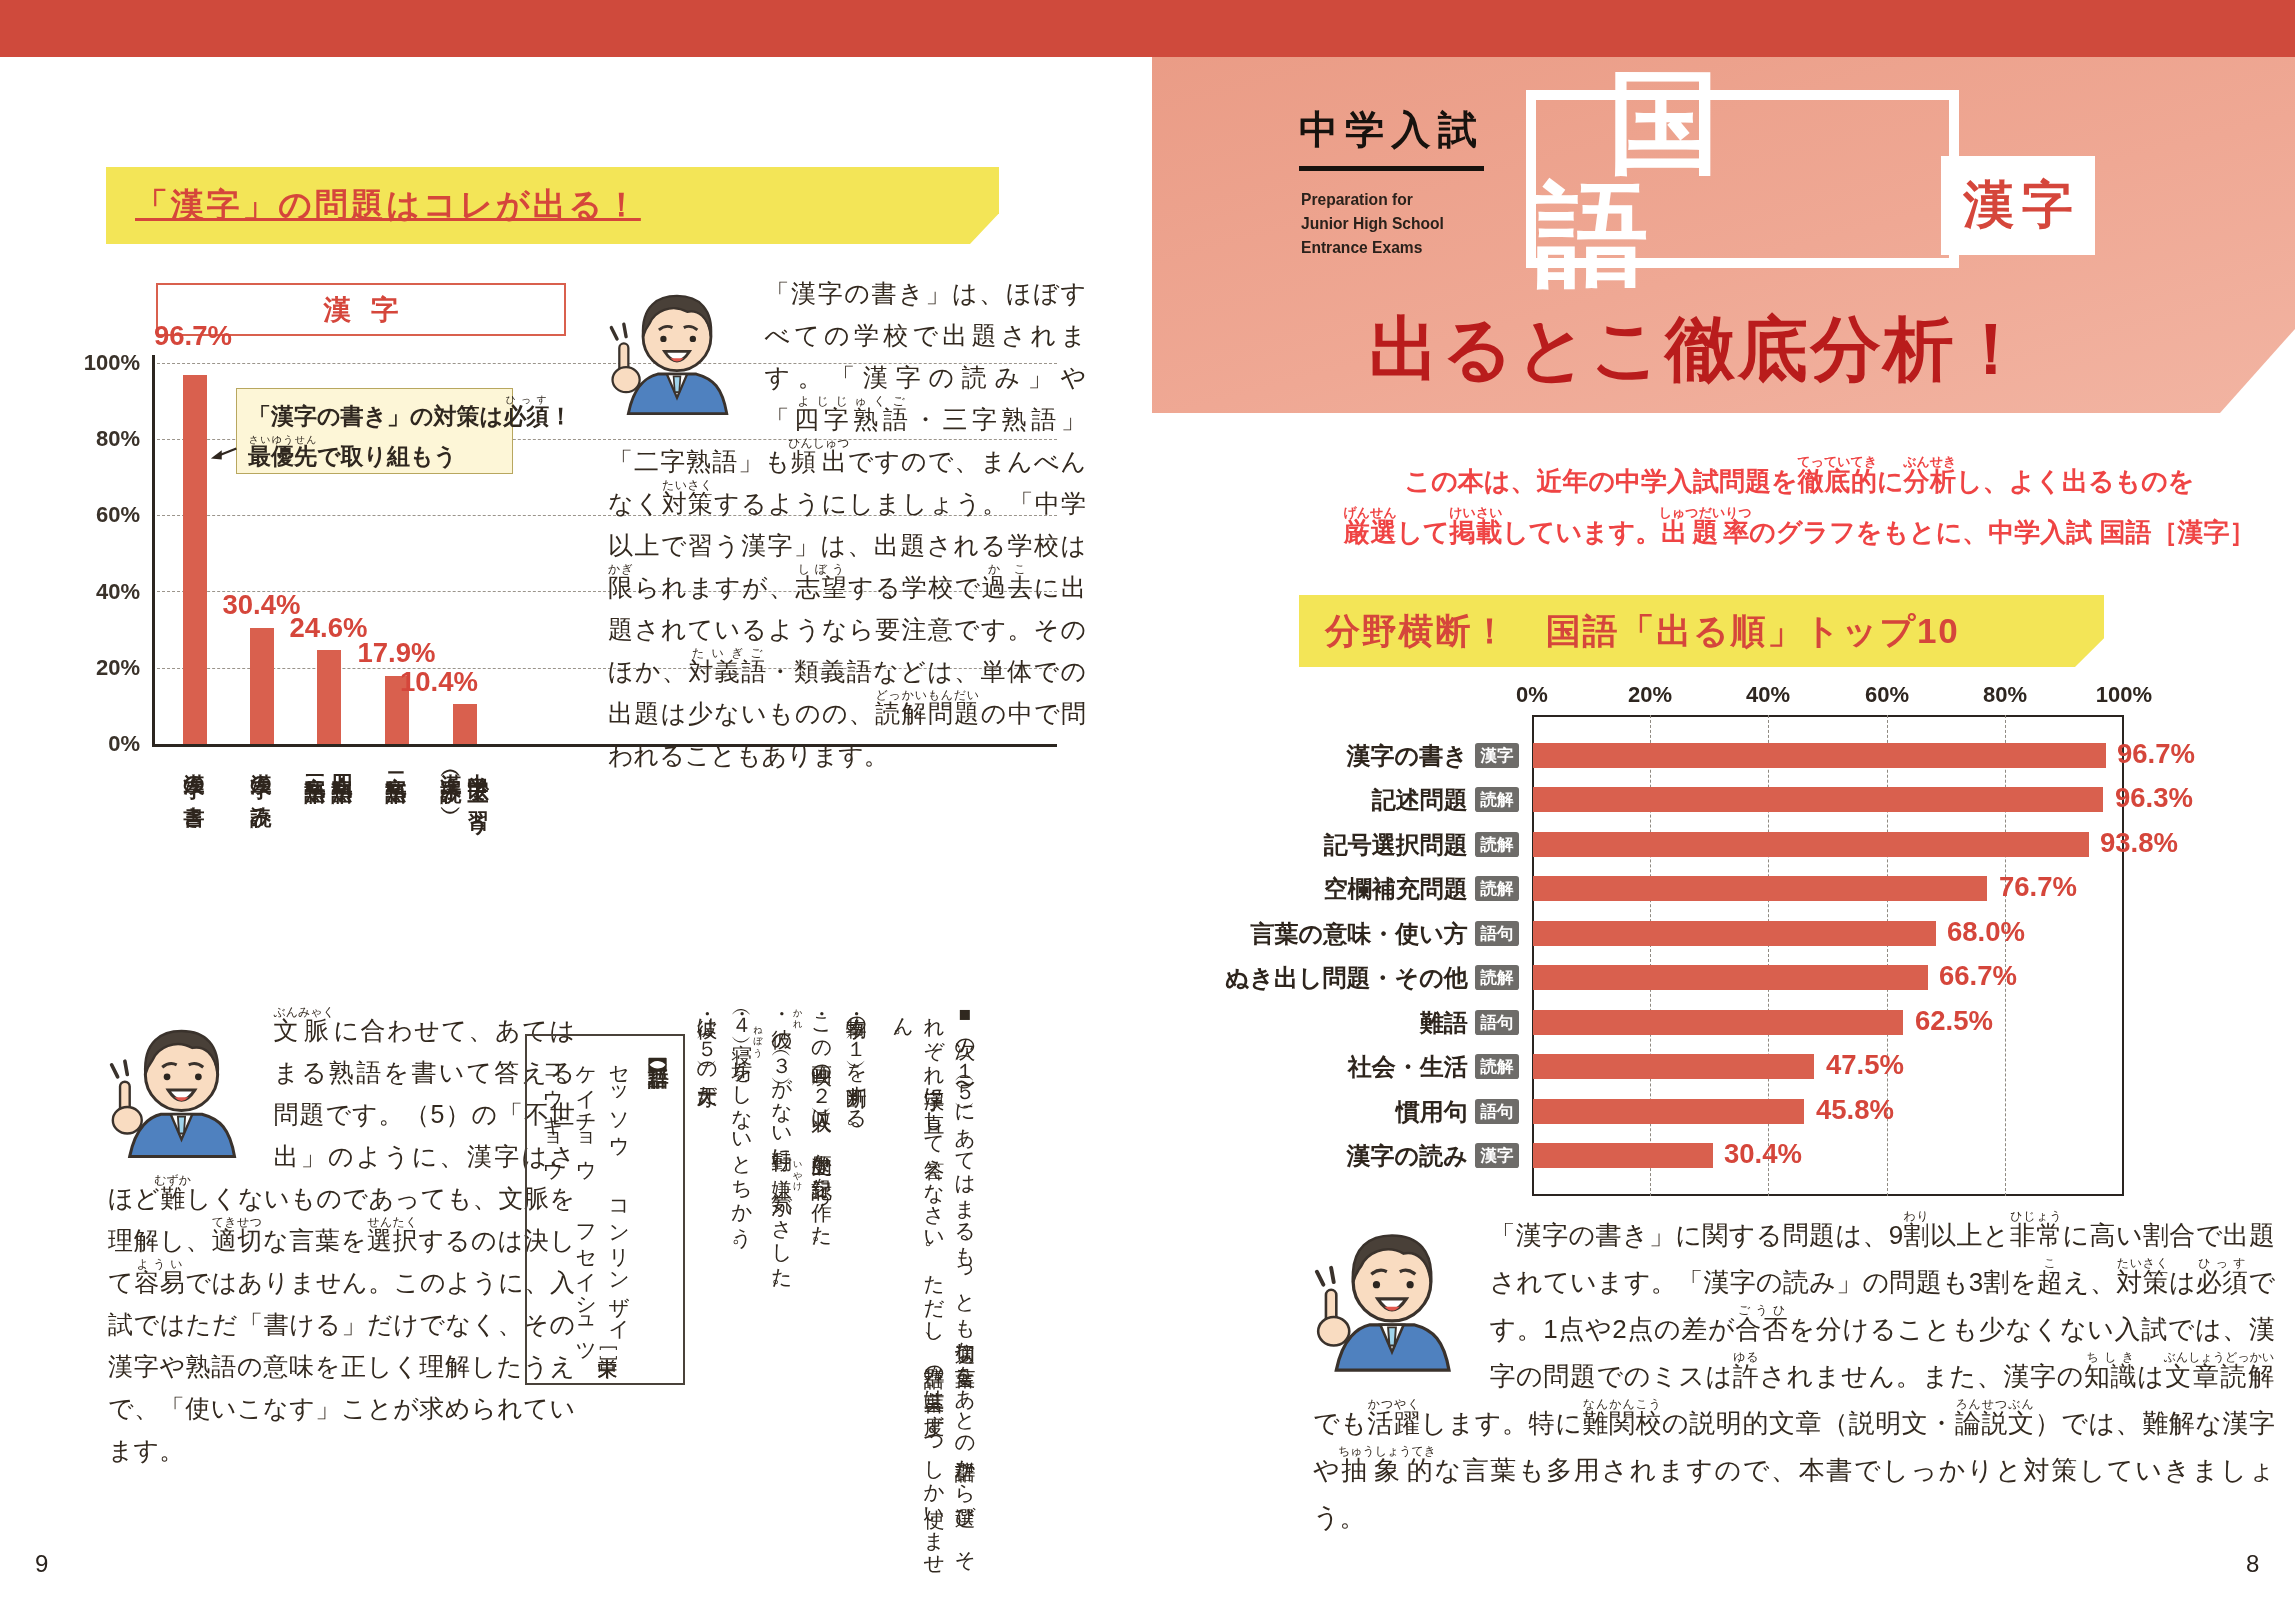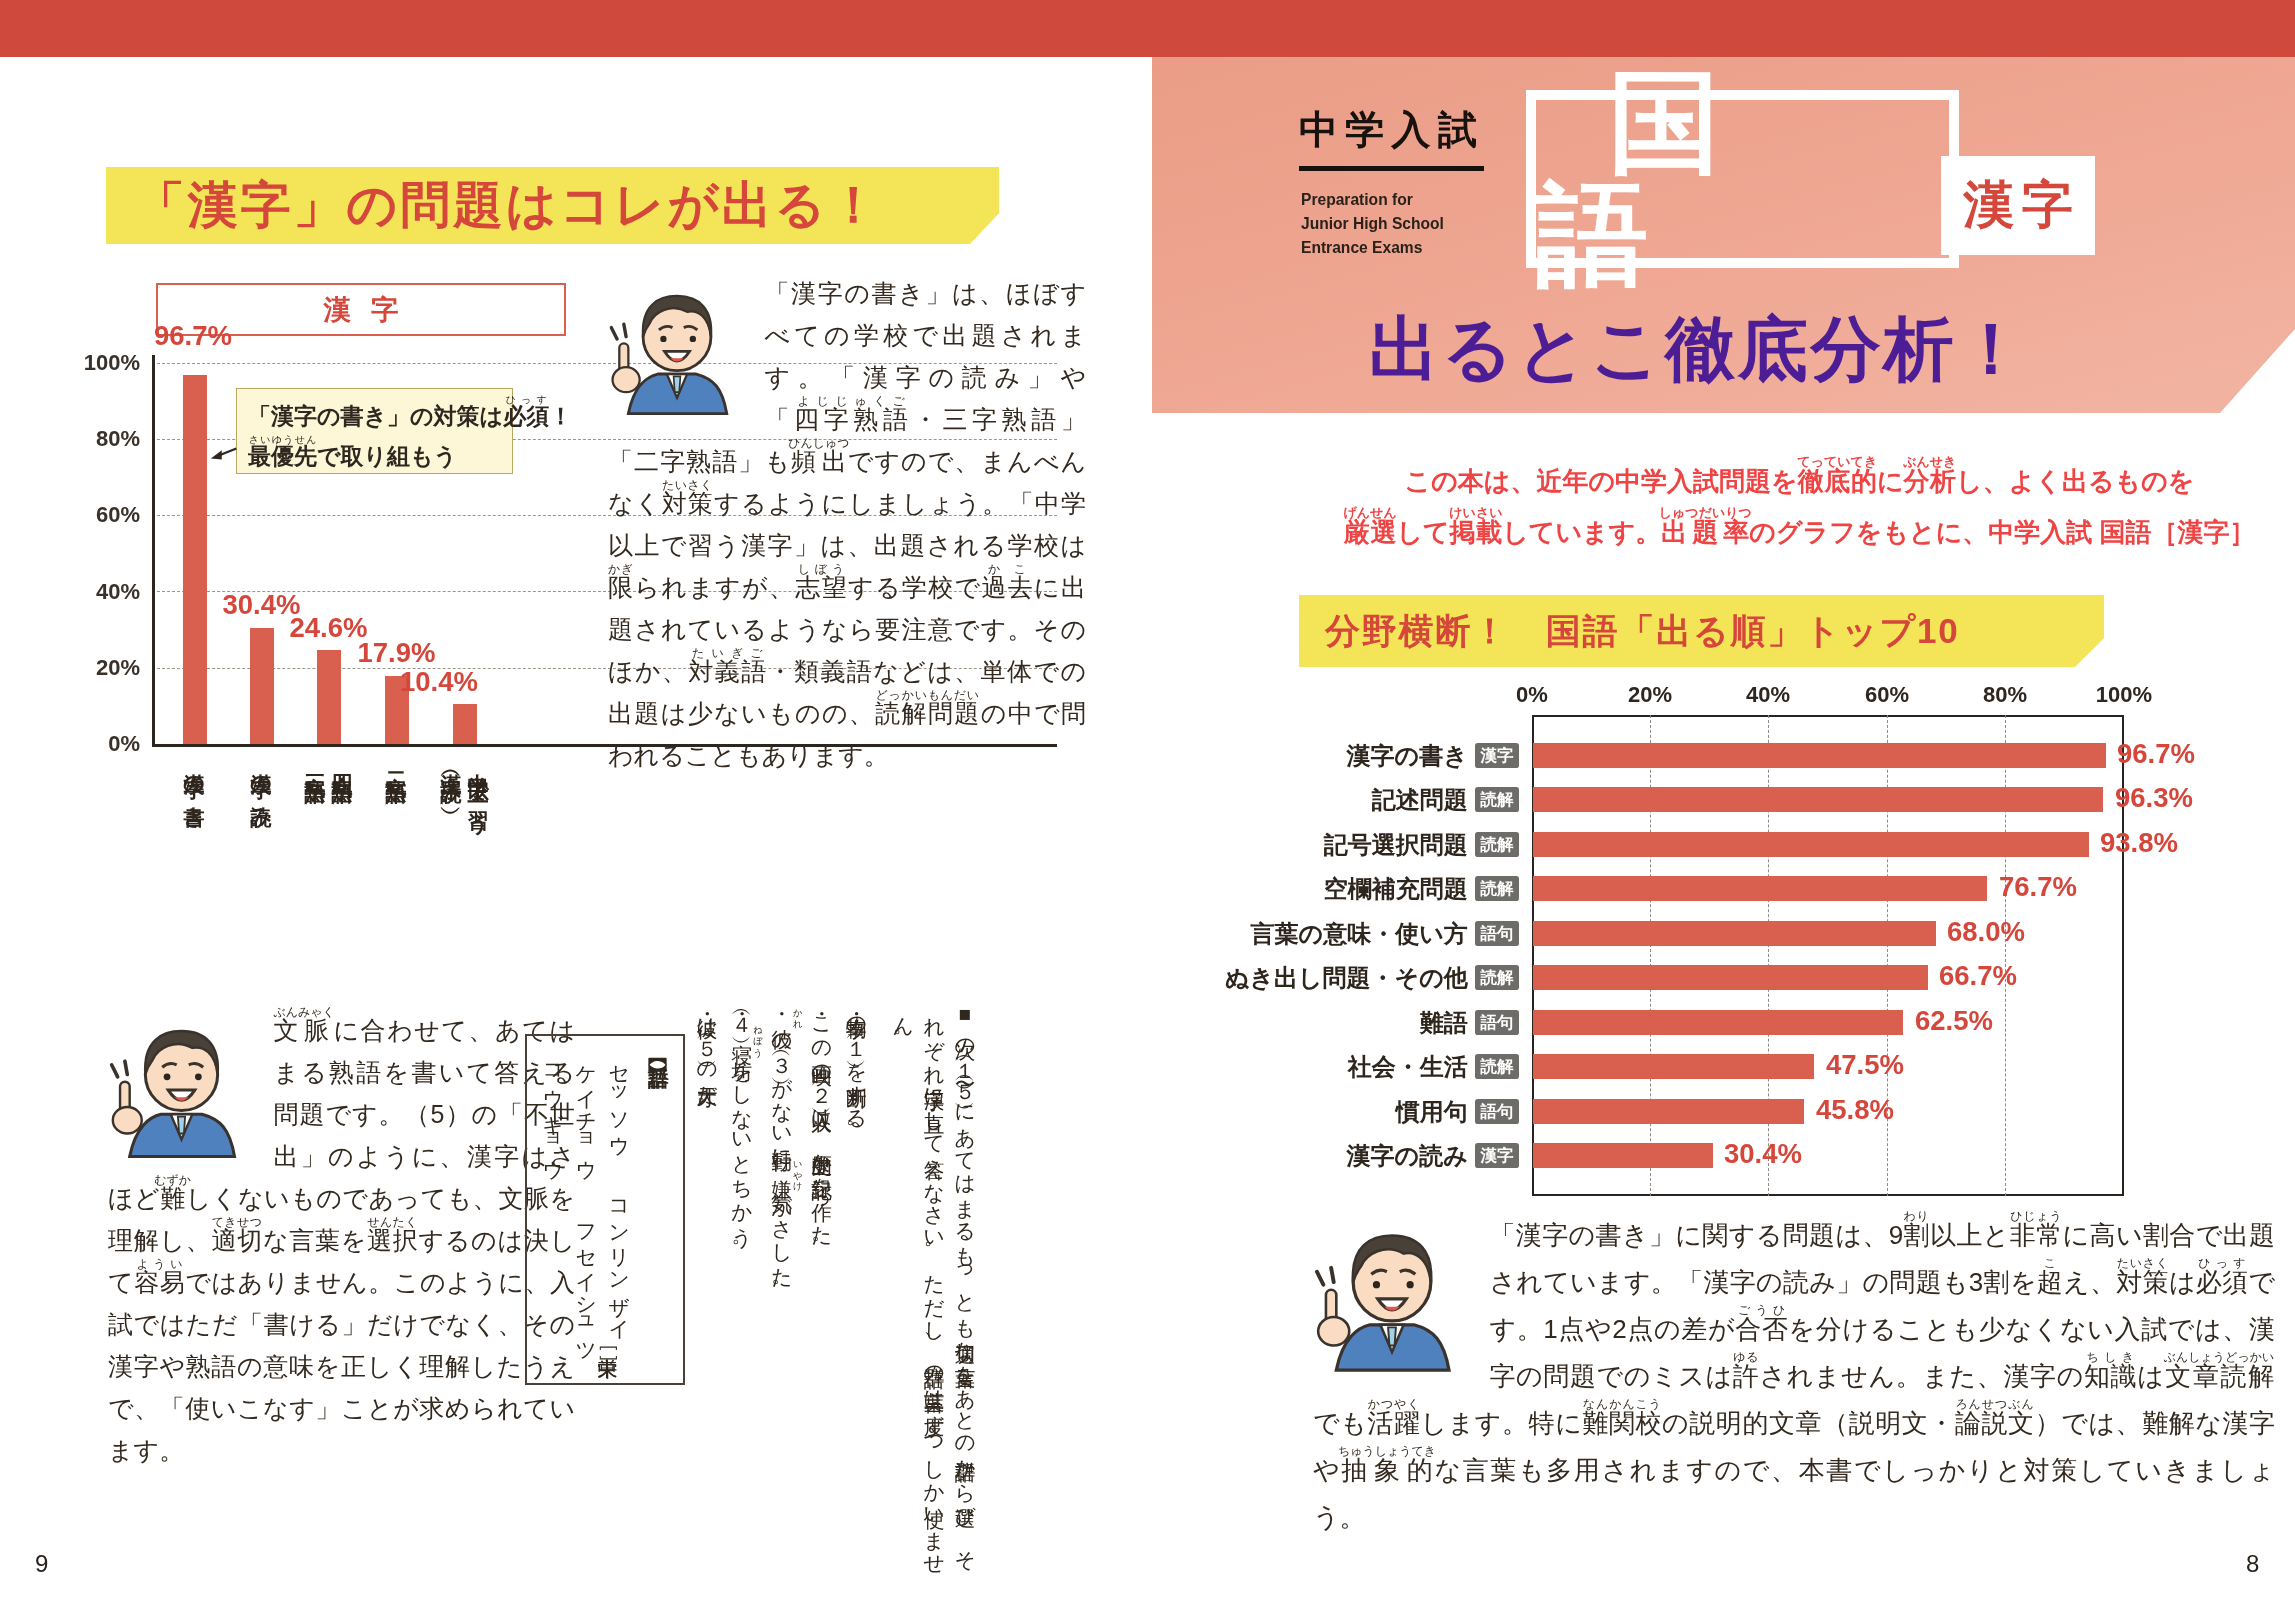--- a/index.html
+++ b/index.html
@@ -17,30 +17,30 @@
   .kicker{left:1299px;top:103px;font-size:39px;font-weight:bold;color:#17120e;
     letter-spacing:7.3px;border-bottom:5.5px solid #17120e;padding-bottom:9.2px;}
   .eng{left:1301px;top:188px;font-size:15.6px;line-height:24px;color:#2a211b;font-weight:bold;}
   .kokugo-box{left:1526px;top:90px;width:433px;height:178px;border:10px solid #ffffff;
     box-sizing:border-box;display:flex;align-items:center;justify-content:center;}
   .kokugo-box span{font-size:112px;font-weight:900;color:#ffffff;letter-spacing:72px;text-indent:72px;line-height:1;}
   .kanji-box{left:1941px;top:156px;width:154px;height:99px;background:#ffffff;
     display:flex;align-items:center;justify-content:center;}
   .kanji-box span{font-size:51px;font-weight:900;color:#d5463b;letter-spacing:7.3px;text-indent:7.3px;}
   .headline{left:1194px;top:303px;width:1010px;text-align:center;
-    font-size:70px;font-weight:900;color:#4c1d95;letter-spacing:2.8px;}
+    font-size:70px;font-weight:900;color:#b91c1c;letter-spacing:2.8px;}
   
   .intro{left:1322px;top:455px;width:955px;text-align:center;color:#ef4444;
     font-size:26px;font-weight:bold;line-height:49px;}
   
   .banner{background:#f3e557;clip-path:polygon(0 0,100% 0,100% 60%,calc(100% - 29px) 100%,0 100%);
     display:flex;align-items:center;}
   .banner span{color:#d5463b;font-weight:900;}
   .banner1{left:106px;top:167px;width:893px;height:77px;}
-  .banner1 span{font-size:50px;margin-left:29px;letter-spacing:2.8px;}
+  .banner1 span{font-size:33px;margin-left:29px;letter-spacing:2.8px;text-decoration:underline;}
   .banner2{left:106px;top:921px;width:893px;height:75px;}
   .banner2 span{font-size:39px;margin-left:29px;letter-spacing:5.5px;}
   .banner3{left:1299px;top:595px;width:805px;height:72px;}
   .banner3 span{font-size:35px;margin-left:26px;letter-spacing:1.8px;}
   
   .c1-titlebox{left:156px;top:283px;width:410px;height:53px;border:2.8px solid #d9604e;
     box-sizing:border-box;display:flex;align-items:center;justify-content:center;}
   .c1-titlebox span{color:#d5463b;font-size:27.5px;font-weight:bold;letter-spacing:20px;text-indent:20px;}
   .chart-layer{left:0;top:0;width:2296px;height:1620px;pointer-events:none;}
   .c1-grid{border-top:1.8px dashed #9b958c;height:0;}

